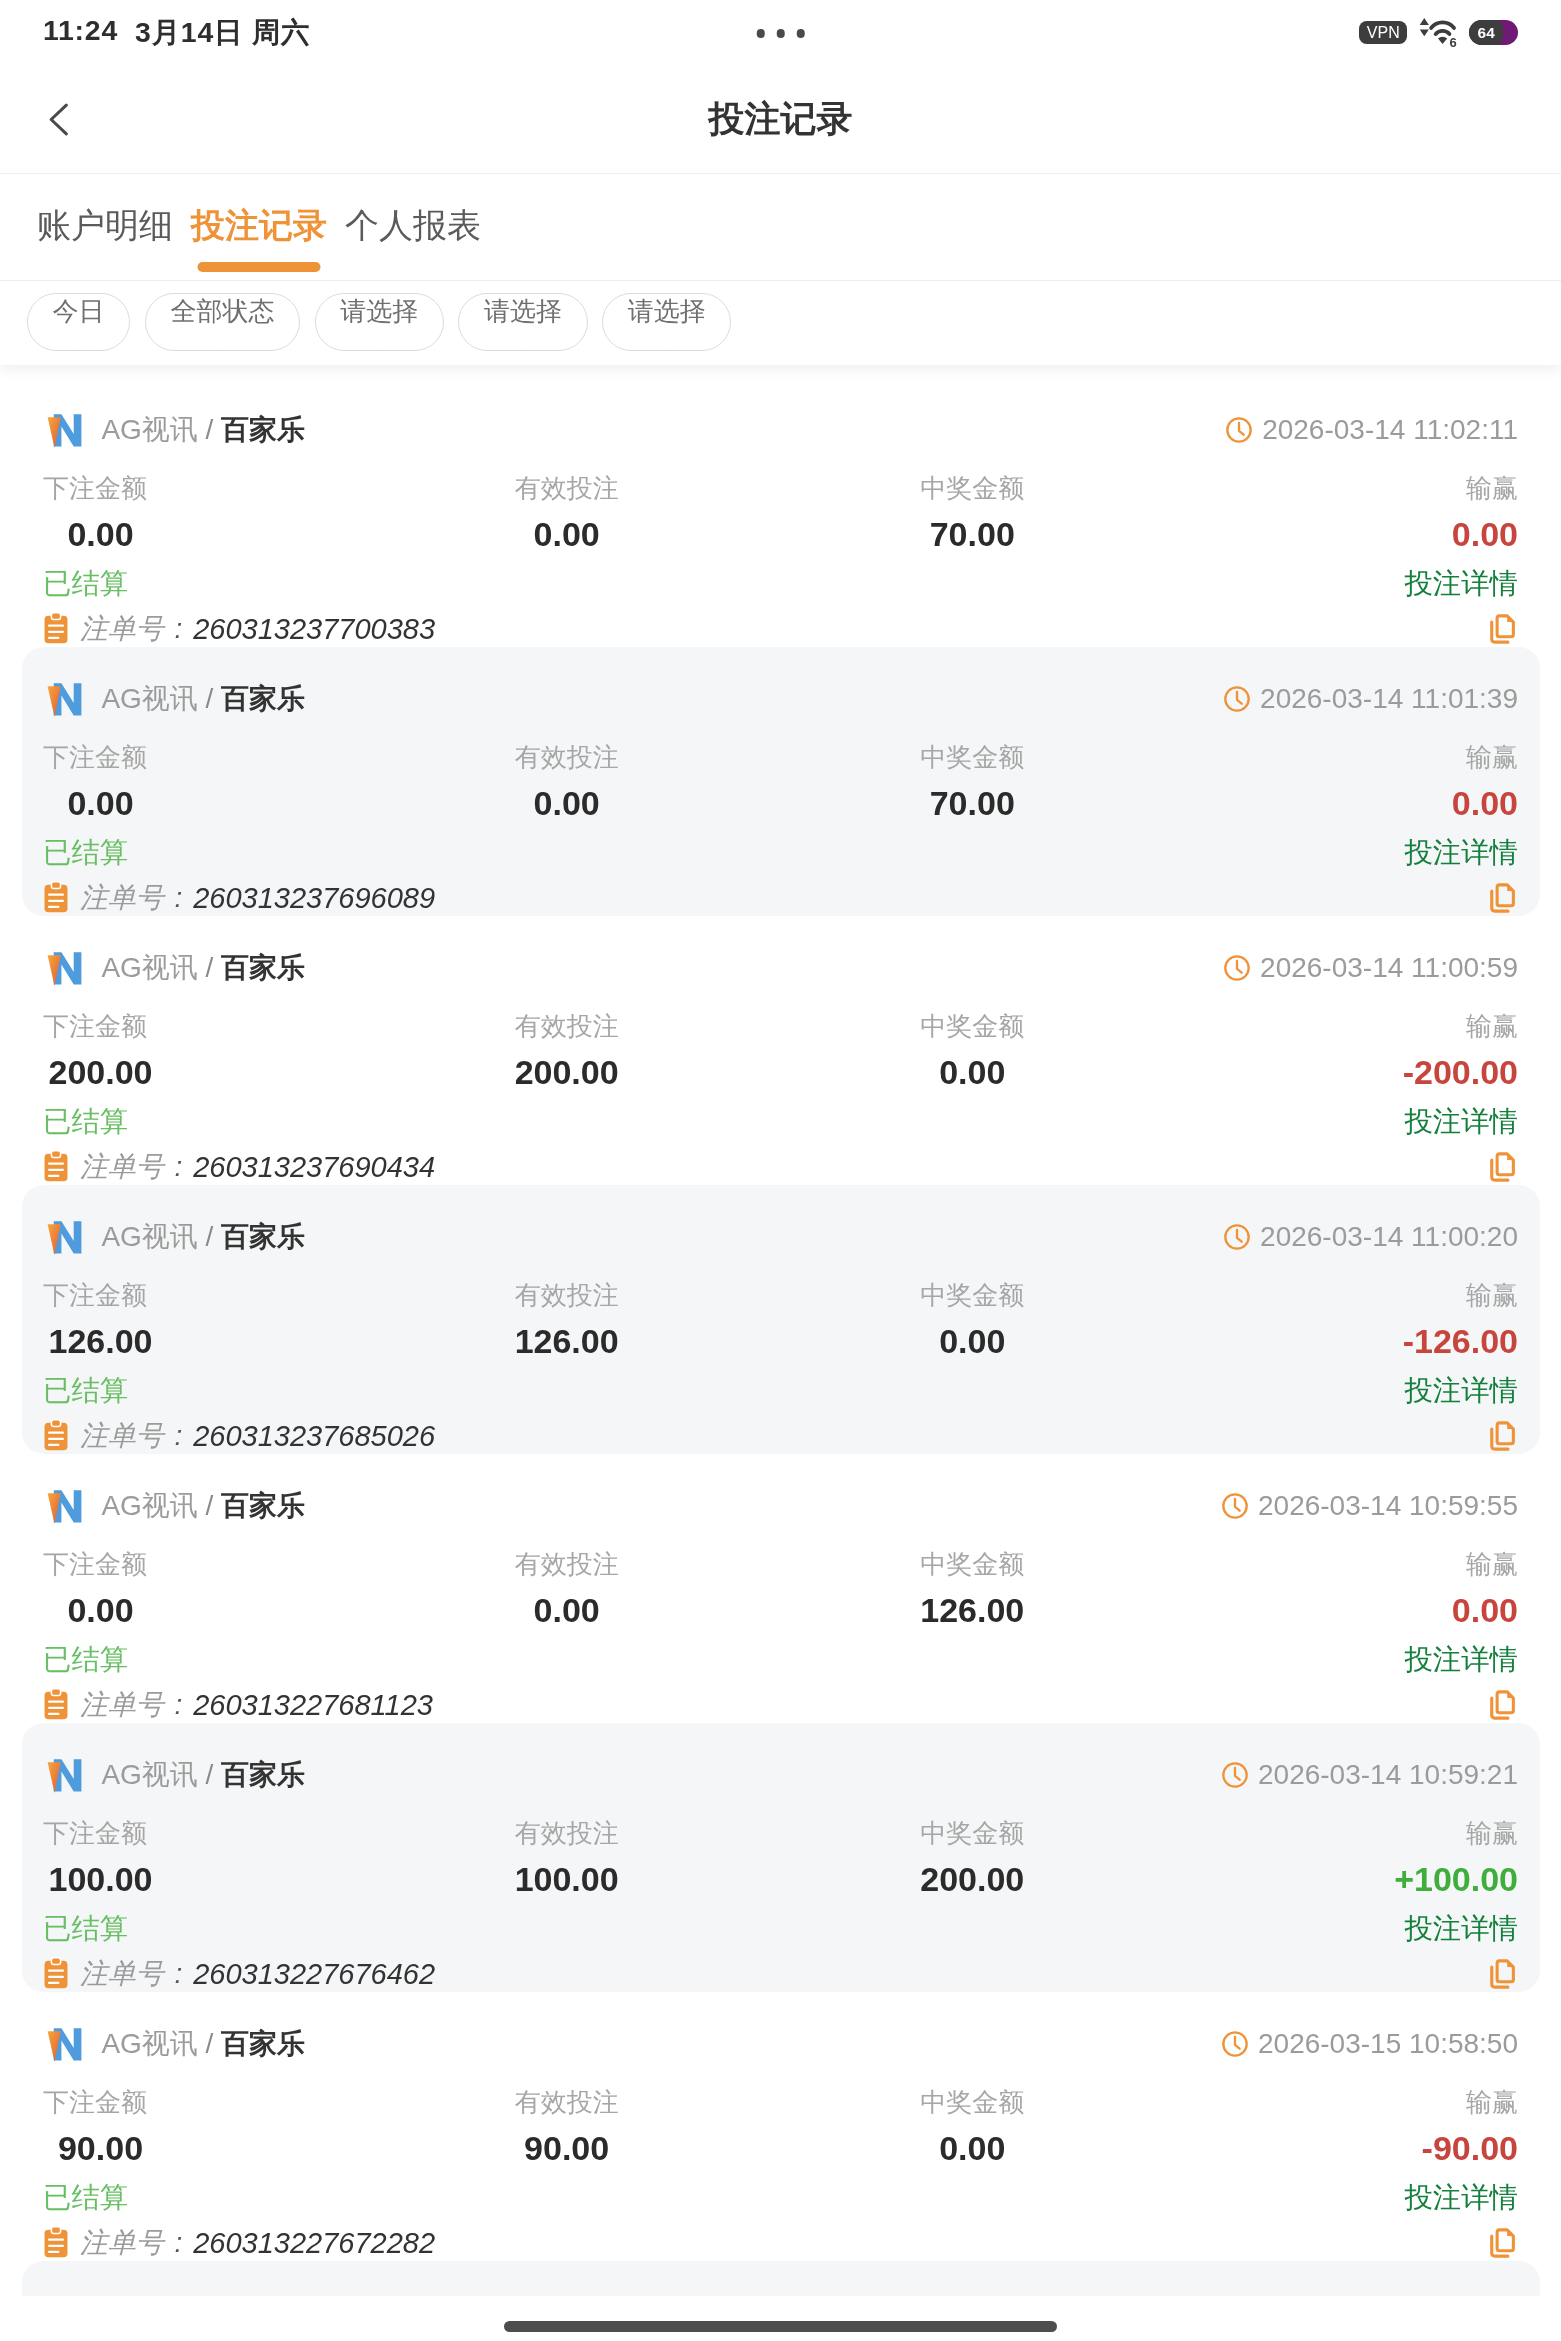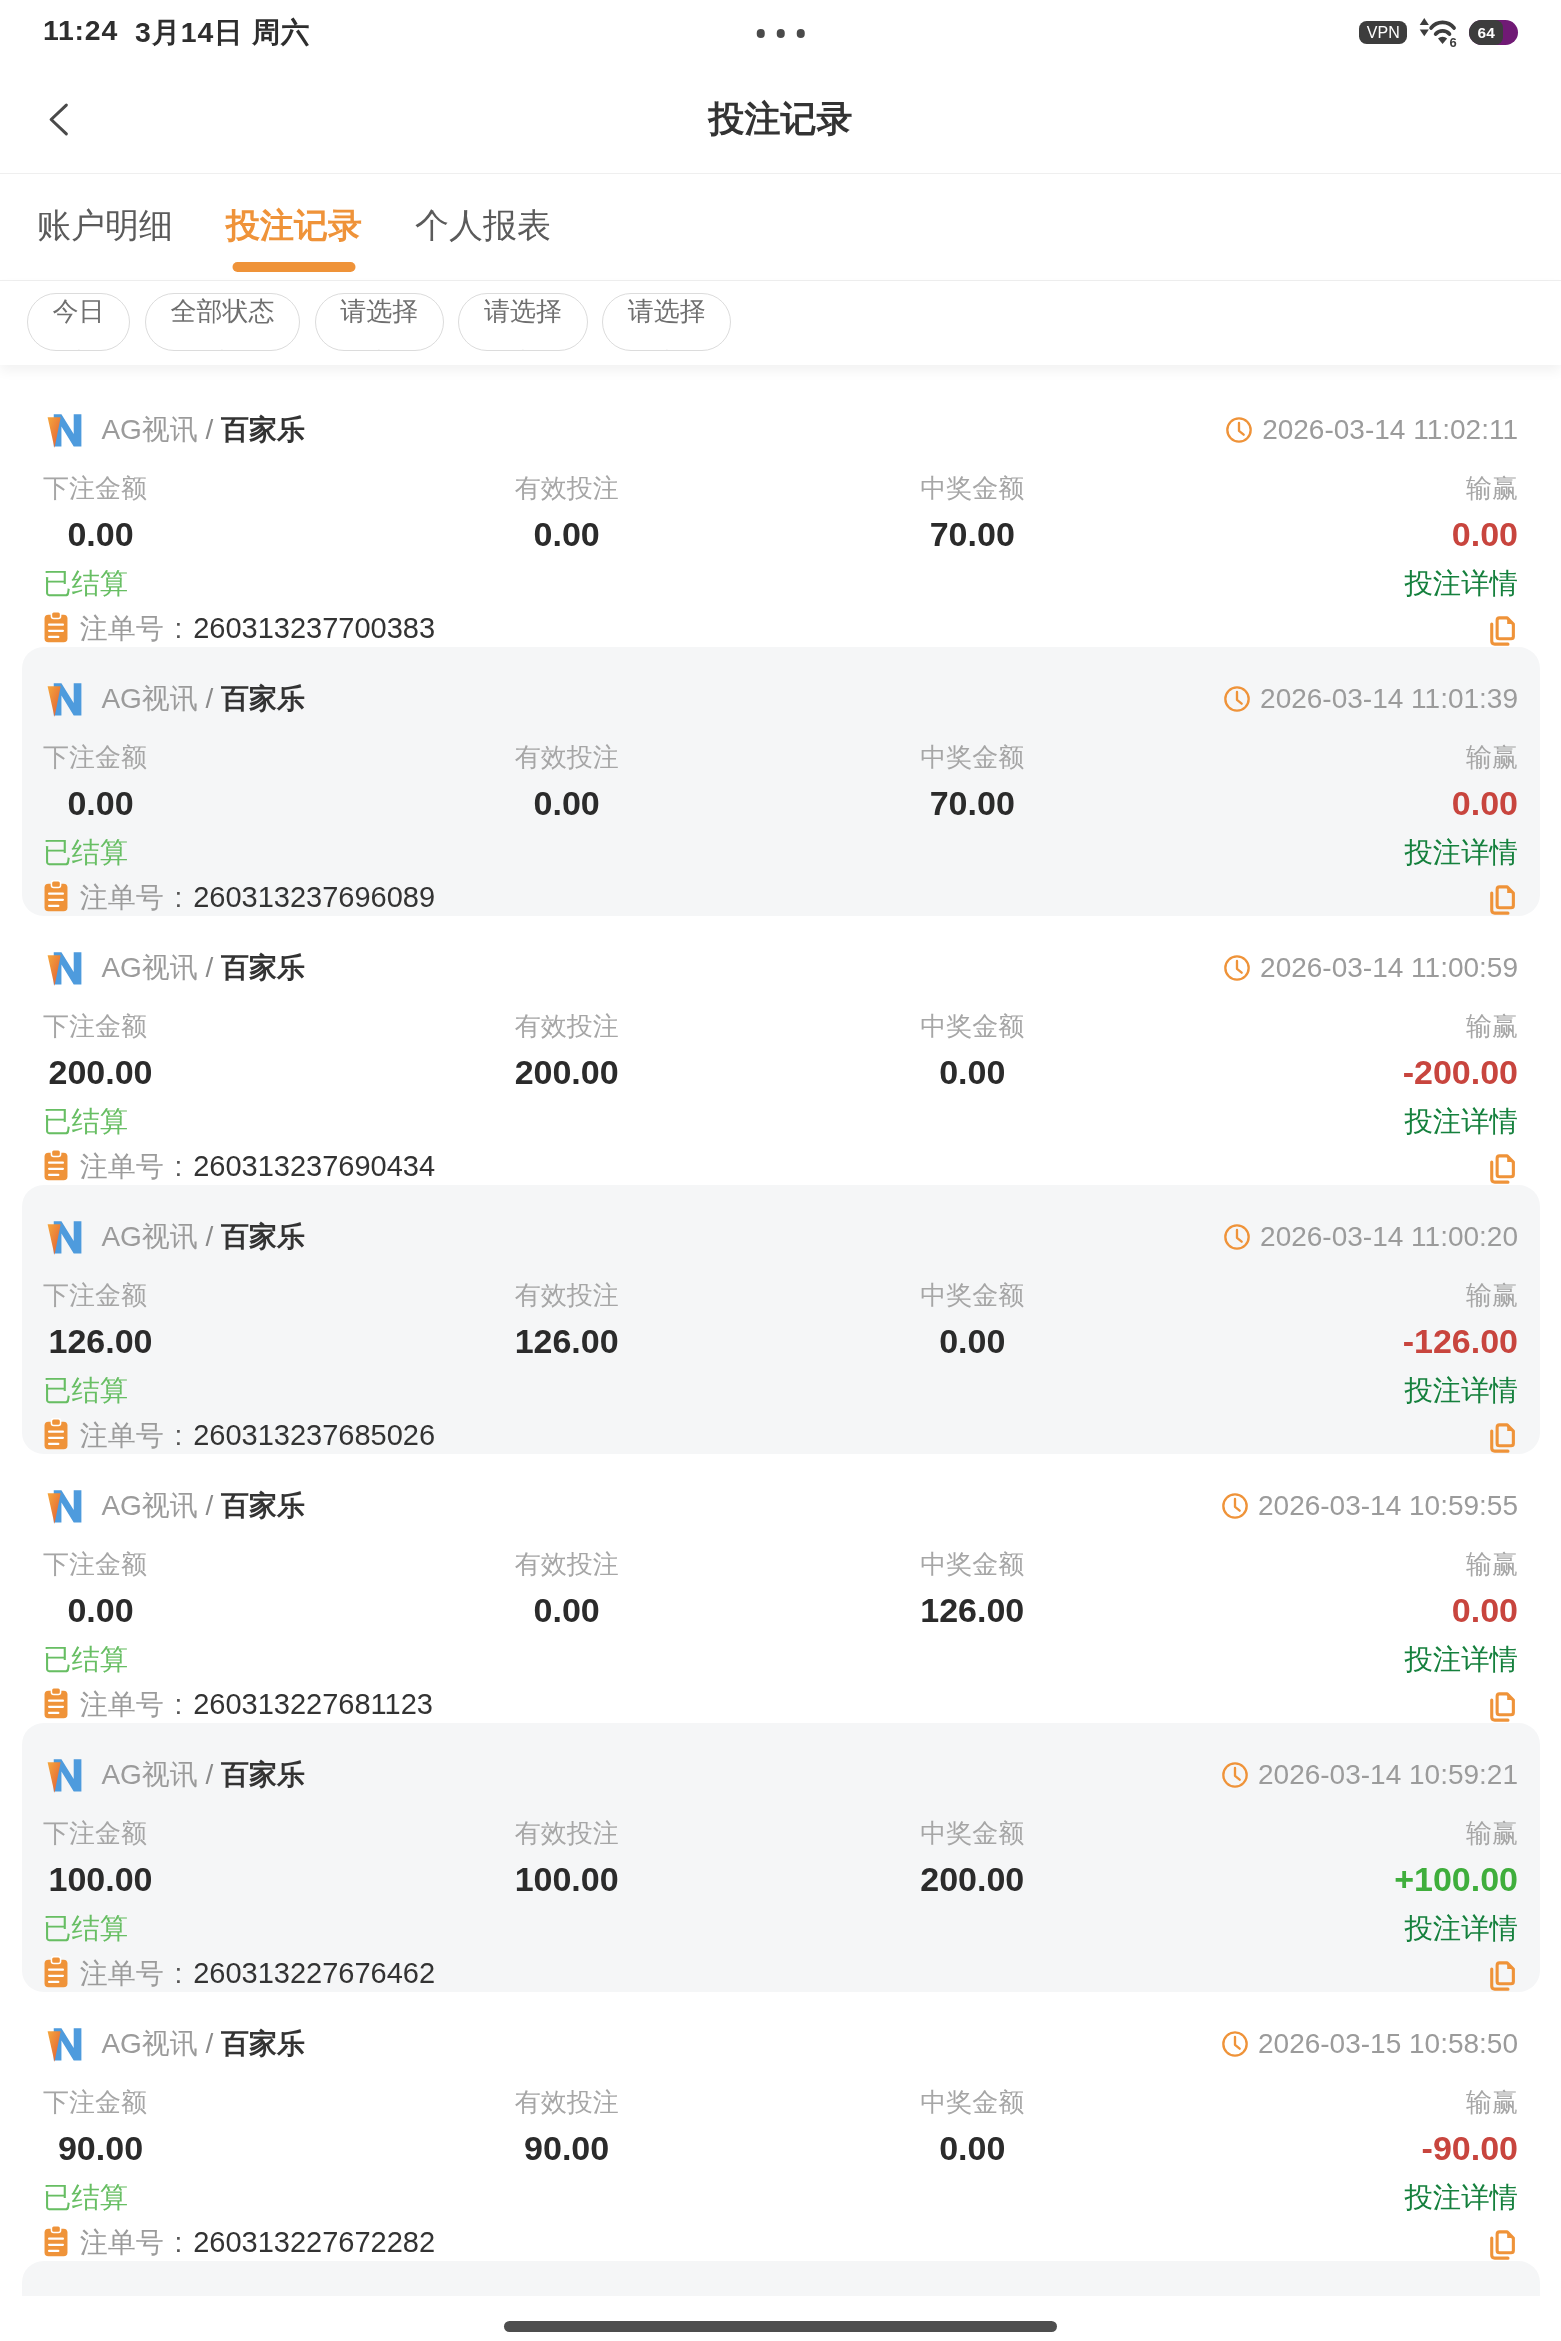--- a/index.html
+++ b/index.html
@@ -19,21 +19,21 @@
   .vpn-badge{ background:#3d3d3d; color:#fff; font-size:16px; font-weight:400; border-radius:7.7px; padding:3.8px 7.7px; line-height:1; }
   .battery{ width:49px; height:25px; border-radius:13px; background:#701a75; overflow:hidden; display:flex; }
   .battery .lvl{ width:70%; background:#3d3d3d; color:#fff; font-size:15.4px; font-weight:700; display:flex; align-items:center; justify-content:center; border-radius:0 7.7px 7.7px 0; }
 
   
   .app-header{ height:108px; position:relative; display:flex; align-items:center; justify-content:center; }
   .back-btn{ position:absolute; left:38px; top:50%; transform:translateY(-50%); width:43px; height:43px; display:flex; align-items:center; justify-content:center; cursor:pointer; }
   .page-title{ font-size:36px; font-weight:700; color:#333; }
 
   
-  .tabs{ display:flex; gap:53px; padding:0 0 0 37px; border-top:1.5px solid #efefef; border-bottom:1.5px solid #efefef; }
+  .tabs{ display:flex; gap:18px; padding:0 0 0 37px; border-top:1.5px solid #efefef; border-bottom:1.5px solid #efefef; }
   .tab{ font-size:34px; color:#5b5b5b; padding:29px 0 31px; position:relative; cursor:pointer; }
   .tab.active{ color:var(--accent); font-weight:700; }
   .tab.active::after{ content:""; position:absolute; left:50%; transform:translateX(-50%); bottom:7.7px; width:123px; height:10px; border-radius:6.1px; background:var(--accent); }
 
   
   .filter-section{ background:#fff; padding:12.3px 0 14px 27px; display:flex; gap:14.6px; position:relative; z-index:3; box-shadow:0 6.1px 12.3px rgba(0,0,0,0.06); }
   .pill{ display:inline-flex; align-items:center; gap:20px; height:58px; padding:0 24.6px; border:1.5px solid #dcdcdc; border-radius:31px; font-size:26px; color:#6f6f6f; background:#fff; cursor:pointer;flex-direction:column; }
   .pill svg{ display:block; }
 
   
@@ -54,21 +54,21 @@
   .cell .value{ font-size:34px; font-weight:700; color:#2b2b2b; line-height:40px; margin-top:10.8px; }
   .cell.c1{ text-align:left; } .cell.c1 .value{ display:inline-block; min-width:115px; text-align:center; }
   .cell.c2,.cell.c3{ text-align:center; }
   .cell.c4{ text-align:right; }
   .value.loss{ color:var(--loss); } .value.win{ color:var(--win); }
 
   .status-row{ display:flex; justify-content:space-between; align-items:center; margin-top:13px; height:34px; }
   .settled{ font-size:28.4px; color:var(--settled); }
   .detail{ font-size:28.4px; color:#15803d; cursor:pointer; }
 
-  .order-row{ display:flex; justify-content:space-between; align-items:flex-end; margin-top:9.2px; height:37px; }
+  .order-row{ display:flex; justify-content:space-between; align-items:center; margin-top:9.2px; height:37px;font-style:italic; }
   .order-left{ display:flex; align-items:center; gap:10.8px; }
   .order-label{ font-size:28px; color:#9b9b9b; }
   .order-colon{ font-size:28px; color:#555; }
   .order-number{ font-size:29px; color:#333; }
   .copy-btn{ width:34px; height:34px; cursor:pointer; }
 
   
   .footer{ position:absolute; left:0; right:0; bottom:0; height:46px; background:#fff; z-index:5; }
   .home-indicator{ width:553px; height:11.5px; border-radius:6.1px; background:#4e4e4e; margin:24.6px auto 0; cursor:pointer; }
 </style>

